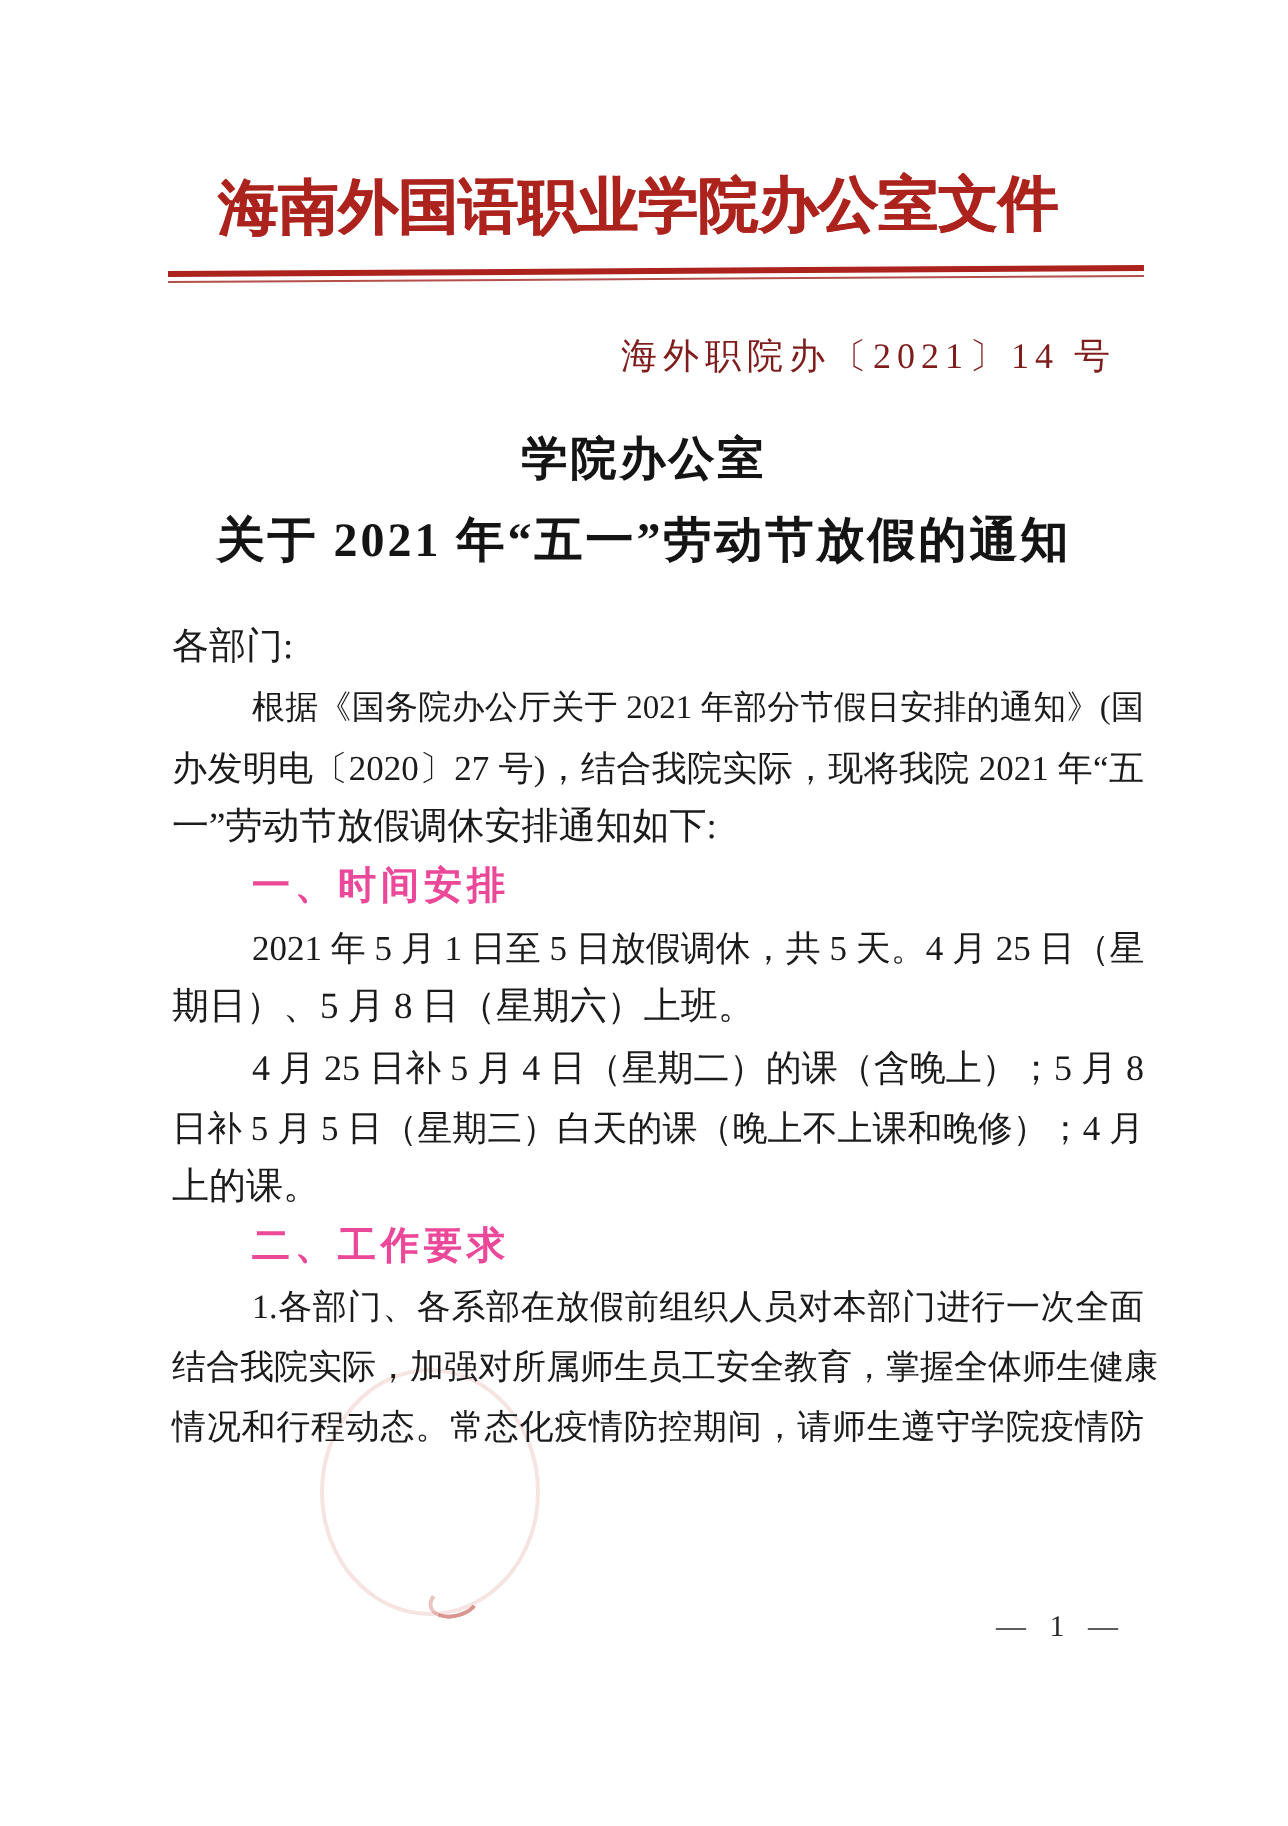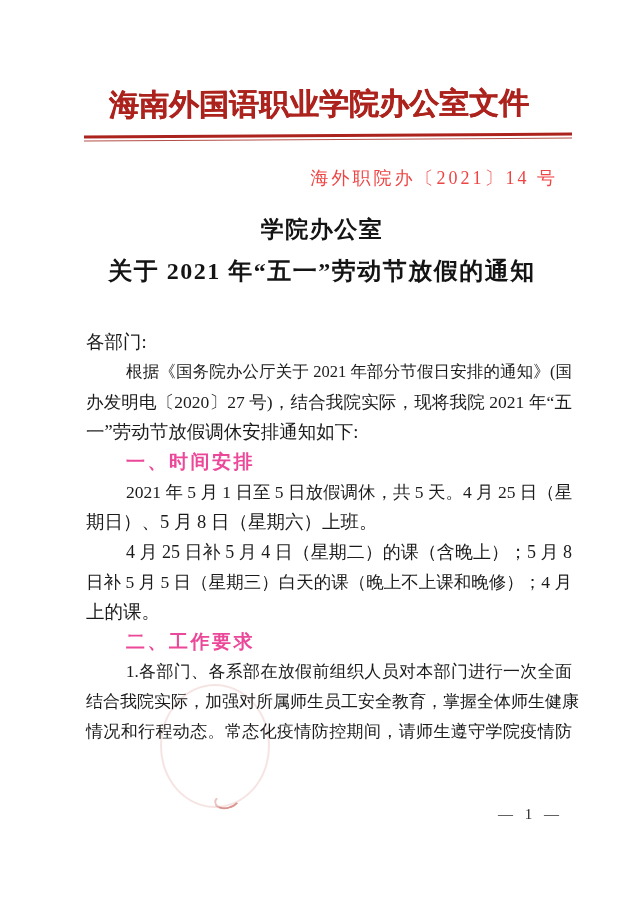--- a/index.html
+++ b/index.html
@@ -15,30 +15,30 @@
     letter-spacing:0px;line-height:38px;
     transform:rotate(-0.3deg);
     font-family:"Liberation Serif","DejaVu Serif",serif;
     text-shadow:0.4px 0 0 var(--accent);
   }
   .rule{position:absolute;left:84px;top:134px;width:488px;transform:rotate(-0.35deg);}
   .rule-thick{height:3px;background:var(--accent);}
   .rule-thin{height:1px;background:#b44f49;margin-top:2px;}
   .docnum{
     position:absolute;top:166px;right:86px;
-    font-size:18px;letter-spacing:3px;color:#ef4444;line-height:24px;
+    font-size:18px;letter-spacing:3px;color:#7f1d1d;line-height:24px;
   }
   .title-line{
     position:absolute;left:0;width:644px;text-align:center;
     font-weight:700;color:#141414;letter-spacing:1.5px;
   }
   .title1{top:216px;font-size:23px;line-height:28px;}
   .title2{top:255px;font-size:24px;line-height:32px;}
   .docbody{
-    position:absolute;top:327px;left:86px;width:486px;z-index:2;
+    position:absolute;top:309px;left:86px;width:486px;z-index:2;
   }
   .bline{
     height:30px;line-height:30px;font-size:18.5px;color:#1b1b1b;
     white-space:nowrap;overflow:visible;
   }
   .bline.stretch{text-align:justify;text-align-last:justify;}
   .bline.indent{text-indent:40px;}
   .bline.bold{
     font-weight:700;font-size:19px;letter-spacing:2.5px;
     font-family:"Liberation Sans","DejaVu Sans",sans-serif;color:#ec4899;

